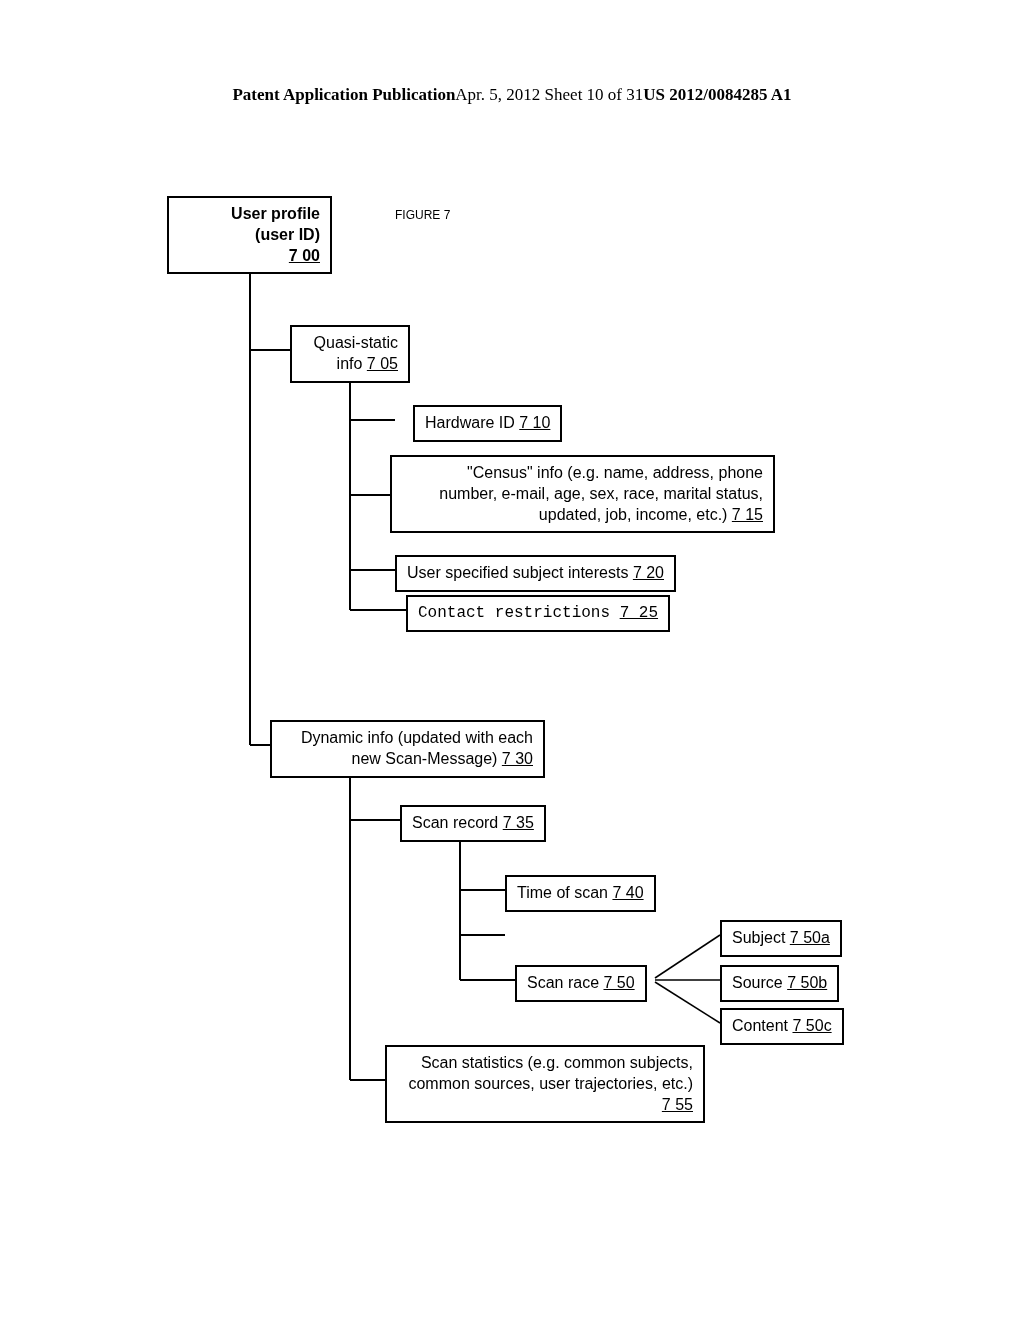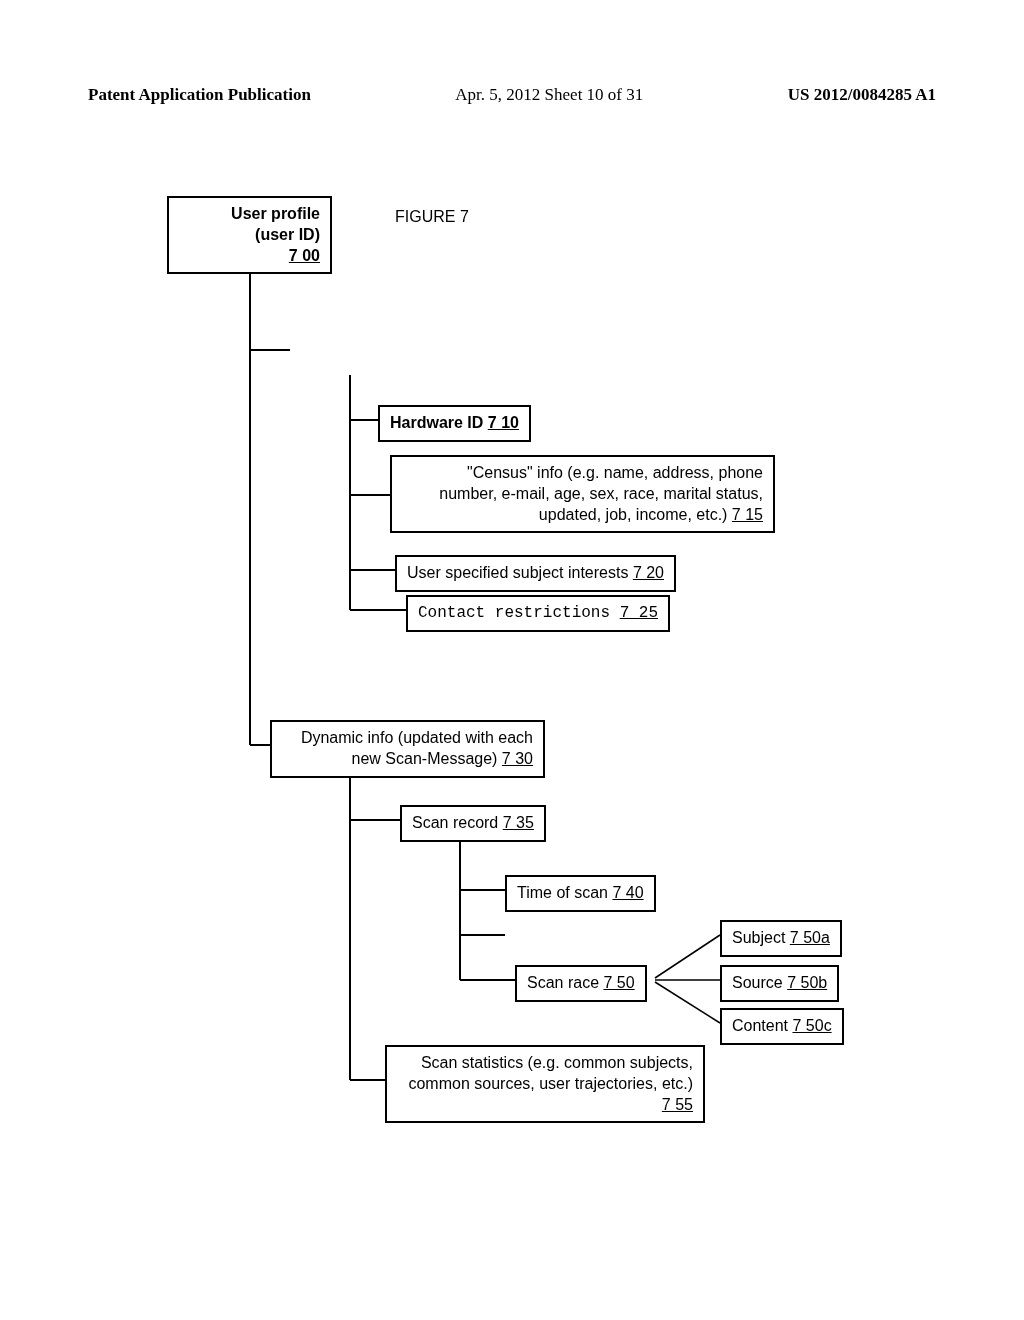--- a/index.html
+++ b/index.html
@@ -14,21 +14,21 @@
       font-family: Arial, Helvetica, sans-serif;
       position: relative;
     }
     .header {
       position: absolute;
       top: 85px;
       left: 0;
       right: 0;
       padding: 0 88px;
       display: flex;
-      justify-content: space-between;
+      justify-content: center;
       font-size: 17px;
     }
     .header-left {
       font-weight: bold;
       font-family: 'Times New Roman', serif;
     }
     .header-center {
       font-family: 'Times New Roman', serif;
     }
     .header-right {
@@ -46,21 +46,21 @@
       position: absolute;
       border: 2px solid black;
       background: white;
       text-align: right;
       padding: 6px 10px;
       font-size: 16px;
       line-height: 1.3;
     }
     .figure-title {
       position: absolute;
-      font-size: 16px;
+      font-size: 12px;
     }
     .ref {
       text-decoration: underline;
     }
     svg.lines {
       position: absolute;
       top: 0;
       left: 0;
       width: 1024px;
       height: 1100px;
@@ -106,22 +106,26 @@
   </svg>
 
   <div class="figure-title" style="left:395px; top:28px;">FIGURE 7</div>
 
   <div class="box" style="left:167px; top:16px; width:165px; font-weight:bold;">
     <span>User profile</span><br>
     <span>(user ID)</span><br>
     <span class="ref">7 00</span>
   </div>
 
+  <div class="box" style="left:290px; top:145px; width:120px;">
+    <span>Quasi-static</span><br>
+    <span>info </span><span class="ref">7 05</span>
+  </div>
 
-  <div class="box" style="left:378px; top:225px;font-weight:bold;">
+  <div class="box" style="left:413px; top:225px;">
     <span>Hardware ID </span><span class="ref">7 10</span>
   </div>
 
   <div class="box" style="left:390px; top:275px; width:385px;">
     <span>"Census" info (e.g. name, address, phone</span><br>
     <span>number, e-mail, age, sex, race, marital status,</span><br>
     <span>updated, job, income, etc.) </span><span class="ref">7 15</span>
   </div>
 
   <div class="box" style="left:395px; top:375px;">

